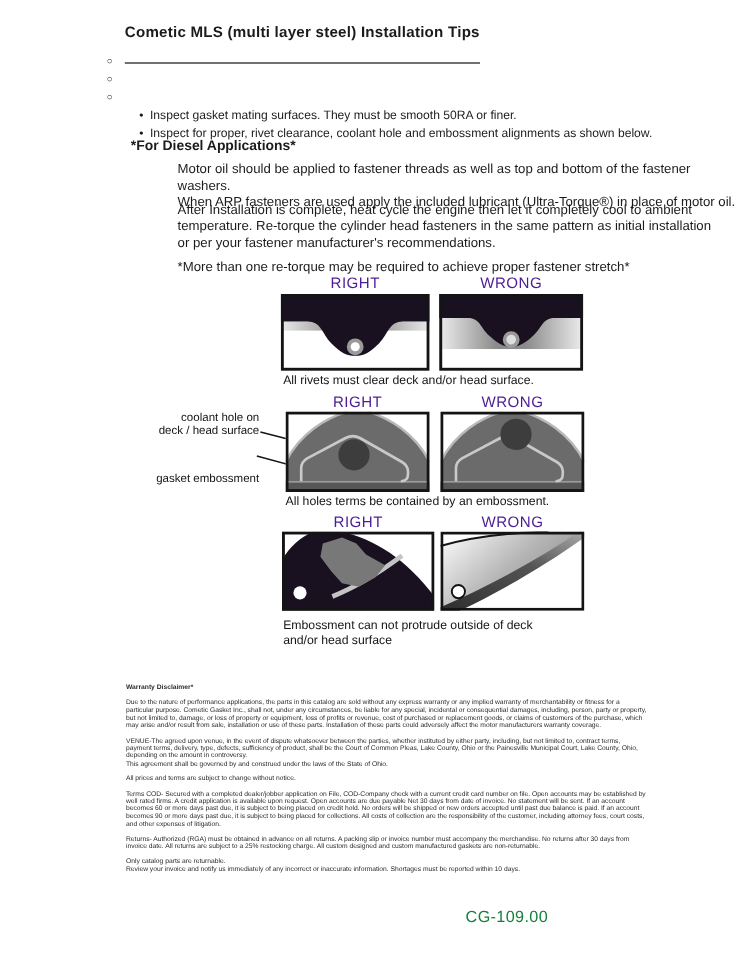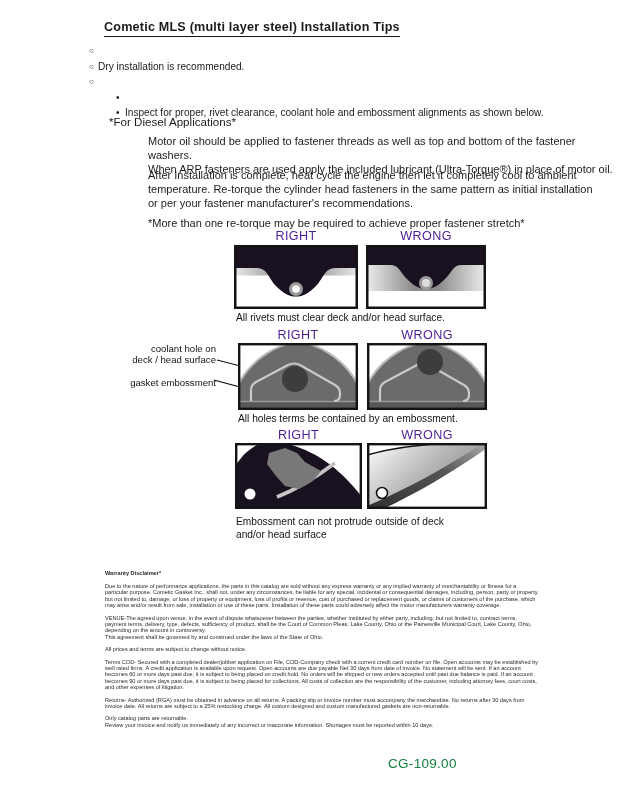--- a/index.html
+++ b/index.html
@@ -6,28 +6,28 @@
   body{
     width:618px;height:800px;position:relative;overflow:hidden;
     background:#ffffff;color:#1b1b1b;
     font-family:"Liberation Sans", sans-serif;
     -webkit-font-smoothing:antialiased;
   }
   .abs{position:absolute;}
   .page-title{
     left:104px;top:20px;
     font-size:12.6px;font-weight:bold;letter-spacing:.2px;
-    border-bottom:1.6px solid #141414;padding-bottom:2px;
+    border-bottom:1.6px solid #141414;padding-bottom:18px;
   }
   .tips{left:89px;top:44px;font-size:10.1px;line-height:15px;}
   .tip-row{display:flex;align-items:baseline;}
   .tip-row.sub{margin-left:27px;}
   .marker{width:9px;flex:0 0 9px;font-size:8px;position:relative;top:-1px;}
   .marker.dot{font-size:10px;top:0;}
-  .diesel-head{left:109px;top:115px;font-size:11.6px;font-weight:normal;}
+  .diesel-head{left:109px;top:115px;font-size:11.6px;font-weight:bold;}
   .body-para{left:121px;font-size:11px;line-height:14px;white-space:pre-line;margin-left:27px;}
   .dg-head{font-size:12.6px;letter-spacing:.4px;text-align:center;color:#4c1d95;}
   .dg-caption{font-size:10.2px;line-height:12.5px;white-space:pre-line;color:#141414;}
   .dg-box{display:block;}
   .dg-label{font-size:9.6px;line-height:11px;text-align:right;white-space:pre-line;color:#141414;}
   .legal{left:105px;top:570px;width:434px;font-size:5.6px;line-height:6.4px;color:#2a2a2a;}
   .legal-head{font-weight:bold;margin-bottom:6.5px;}
   .legal-para{margin-bottom:6px;white-space:pre-line;}
   .page-code{left:388px;top:756px;font-size:13.5px;letter-spacing:.3px;color:#15803d;}
 </style>
@@ -35,27 +35,27 @@
 <body>
 
 <div class="abs page-title">Cometic MLS (multi layer steel) Installation Tips</div>
 
 <div class="abs tips">
   <div class="tip-row">
     <span class="marker">○</span>
   </div>
   <div class="tip-row">
     <span class="marker">○</span>
-    <span>Dry installation is recommended.</span>
   </div>
   <div class="tip-row">
     <span class="marker">○</span>
   </div>
   <div class="tip-row sub">
     <span class="marker dot">•</span>
+    <span>Inspect gasket mating surfaces.  They must be smooth 50RA or finer.</span>
   </div>
   <div class="tip-row sub">
     <span class="marker dot">•</span>
     <span>Inspect for proper, rivet clearance, coolant hole and embossment alignments as shown below.</span>
   </div>
 </div>
 
 <div class="abs diesel-head">*For Diesel Applications*</div>
 <div class="abs body-para" style="top:134px;">Motor oil should be applied to fastener threads as well as top and bottom of the fastener washers.
 When ARP fasteners are used apply the included lubricant (Ultra-Torque®) in place of motor oil.</div>
@@ -105,21 +105,21 @@
   <rect x="1.2" y="1.2" width="117.6" height="61.6" fill="none" stroke="#141414" stroke-width="2.6"></rect>
 </svg>
 
 <div class="abs dg-caption" style="left:236px;top:312px;">All rivets must clear deck and/or head surface.</div>
 
 <div class="abs dg-head" style="left:238px;top:328px;width:120px;">RIGHT</div>
 <div class="abs dg-head" style="left:367px;top:328px;width:120px;">WRONG</div>
 
 <div class="abs dg-label" style="left:86px;top:343px;width:130px;">coolant hole on
 deck / head surface</div>
-<div class="abs dg-label" style="left:86px;top:377px;width:130px;">gasket embossment</div>
+<div class="abs dg-label" style="left:86px;top:394px;width:130px;">gasket embossment</div>
 
 <svg class="abs" style="left:210px;top:348px;" width="100" height="52" viewBox="0 0 100 52">
   <line x1="7" y1="12" x2="85" y2="32" stroke="#141414" stroke-width="1.2"></line>
   <line x1="4" y1="32" x2="52" y2="45" stroke="#141414" stroke-width="1.2"></line>
 </svg>
 
 <svg class="abs dg-box" style="left:238px;top:343px;" width="120" height="67" viewBox="0 0 120 67">
   <rect width="120" height="67" fill="#ffffff"></rect>
   <rect x="0" y="0" width="120" height="67" fill="#6b6b6b"></rect>
   <path d="M0,0 H52 C34,5 12,18 0,42 Z" fill="#ffffff"></path>

